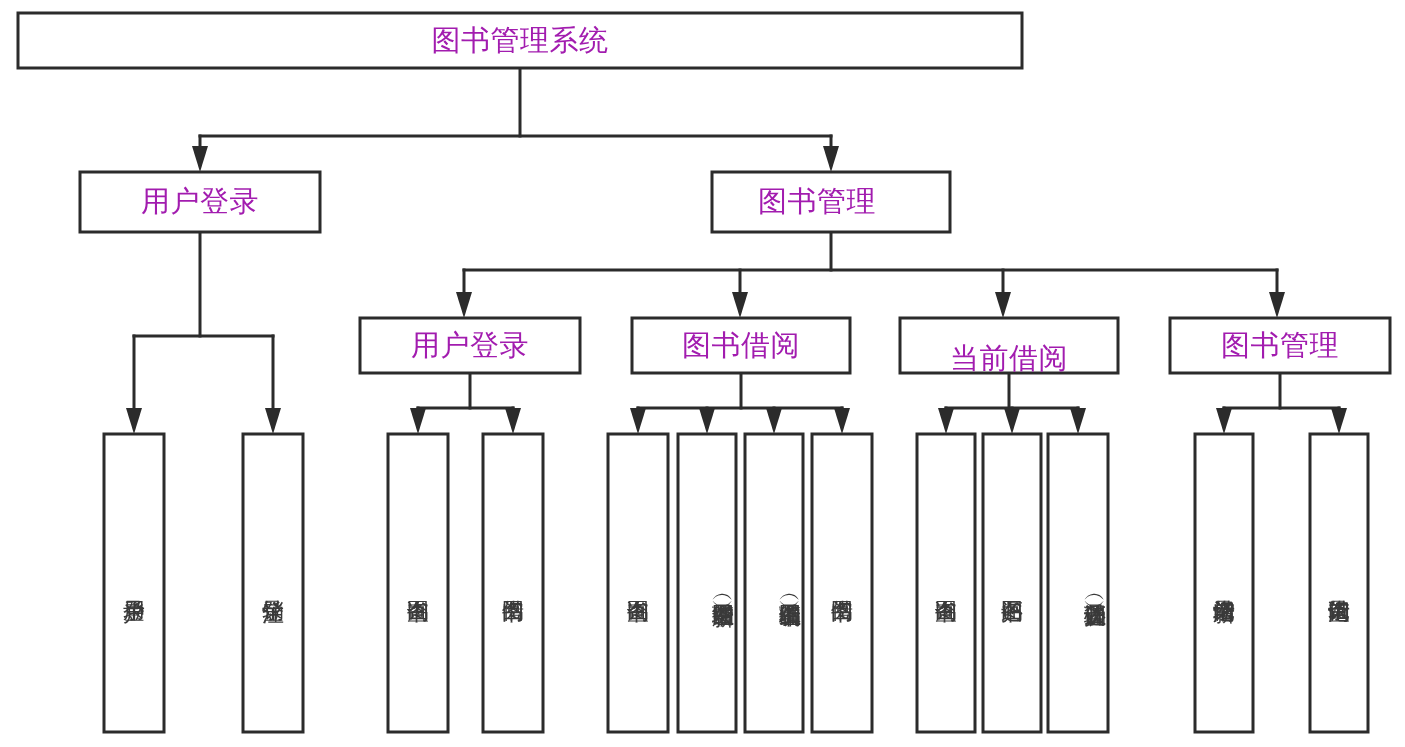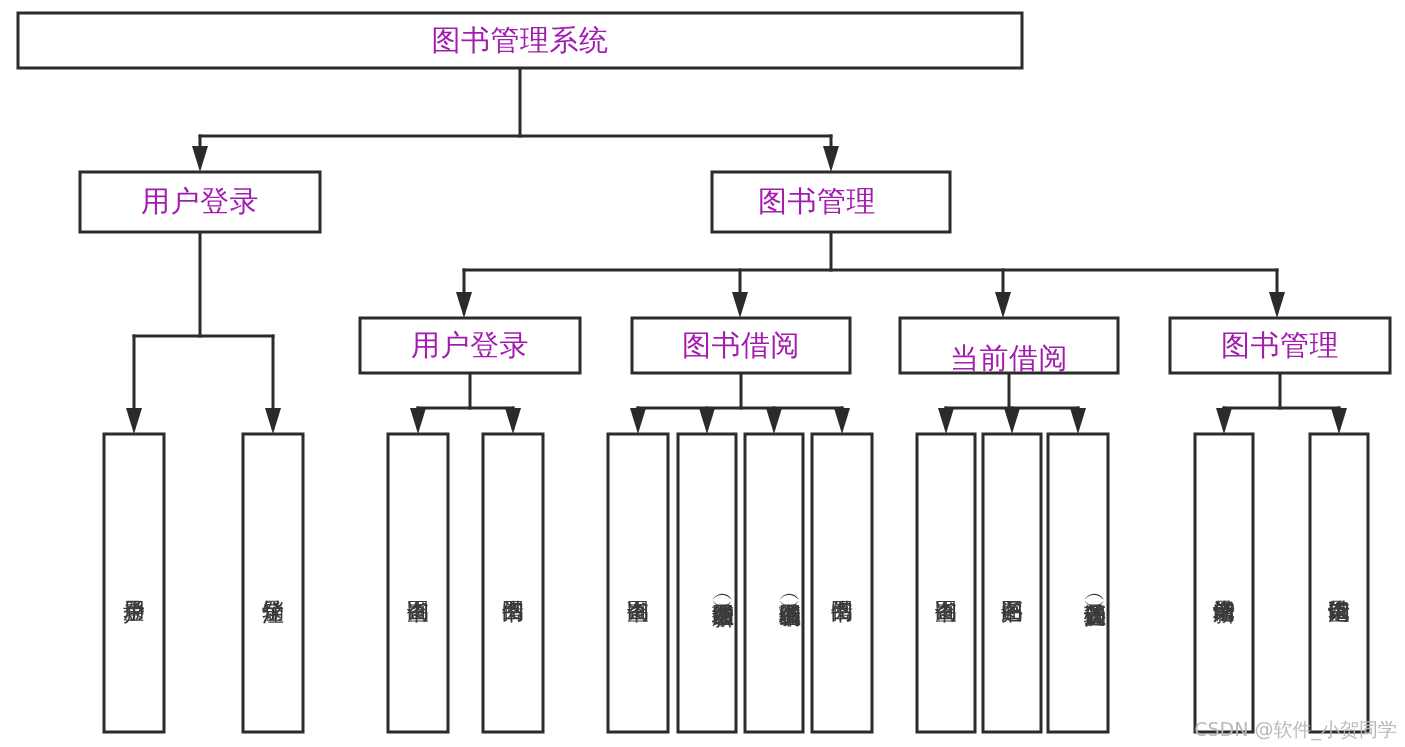--- a/index.html
+++ b/index.html
@@ -177,15 +177,14 @@
       <div class="v-label anchor-top" style="left: 678px; top: 442px; width: 58px; height: 290px;">新增图书（管理员）</div>
       <div class="v-label anchor-top" style="left: 745px; top: 442px; width: 58px; height: 290px;">编辑图书（管理员）</div>
       <div class="v-label anchor-mid" style="left: 812px; top: 434px; width: 60px; height: 298px;">借阅图书</div>
       <div class="v-label anchor-mid" style="left: 917px; top: 434px; width: 58px; height: 298px;">查询图书</div>
       <div class="v-label anchor-mid" style="left: 983px; top: 434px; width: 58px; height: 298px;">归还图书</div>
       <div class="v-label anchor-top" style="left: 1048px; top: 442px; width: 60px; height: 290px;">确认归还（管理员）</div>
       <div class="v-label anchor-mid" style="left: 1195px; top: 434px; width: 58px; height: 298px;">新增借阅记录</div>
       <div class="v-label anchor-mid" style="left: 1310px; top: 434px; width: 58px; height: 298px;">查询借阅记录</div>
     </div>
 
-  <div class="watermark">CSDN @软件_小贺同学</div>
 
 </div>
 
 </body></html>

